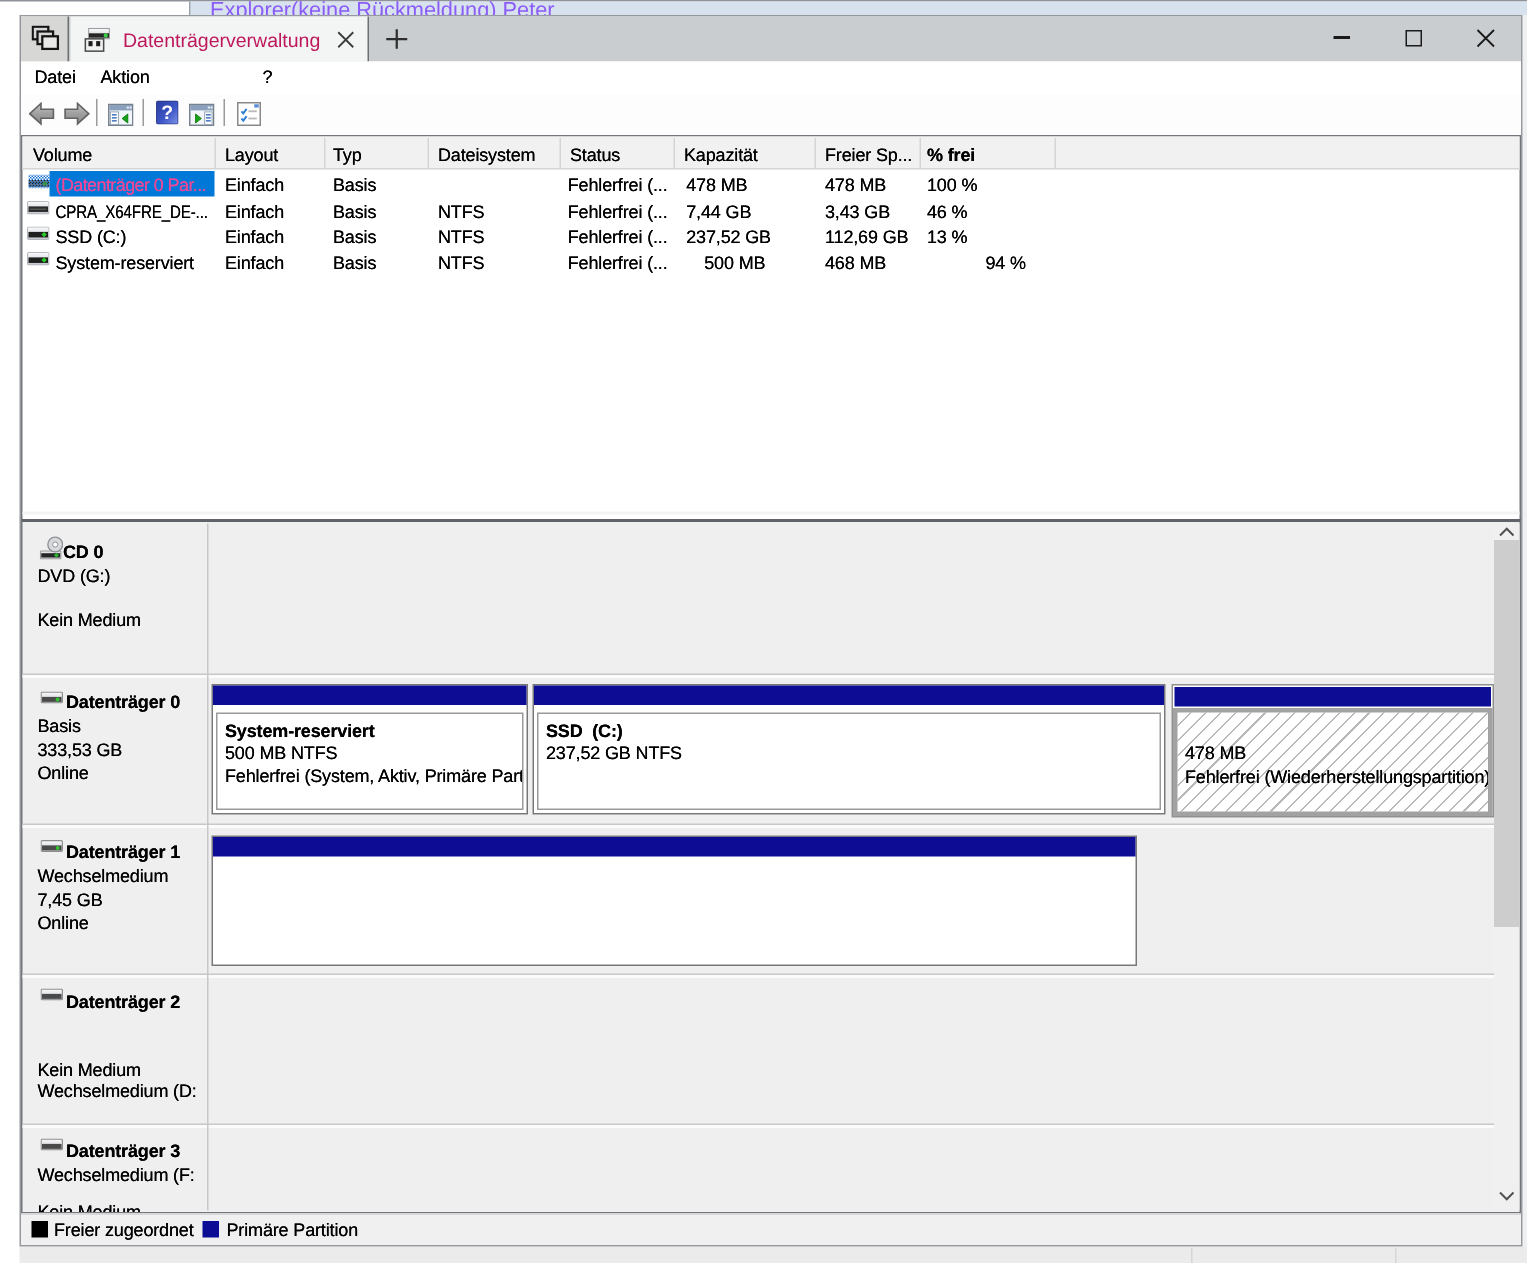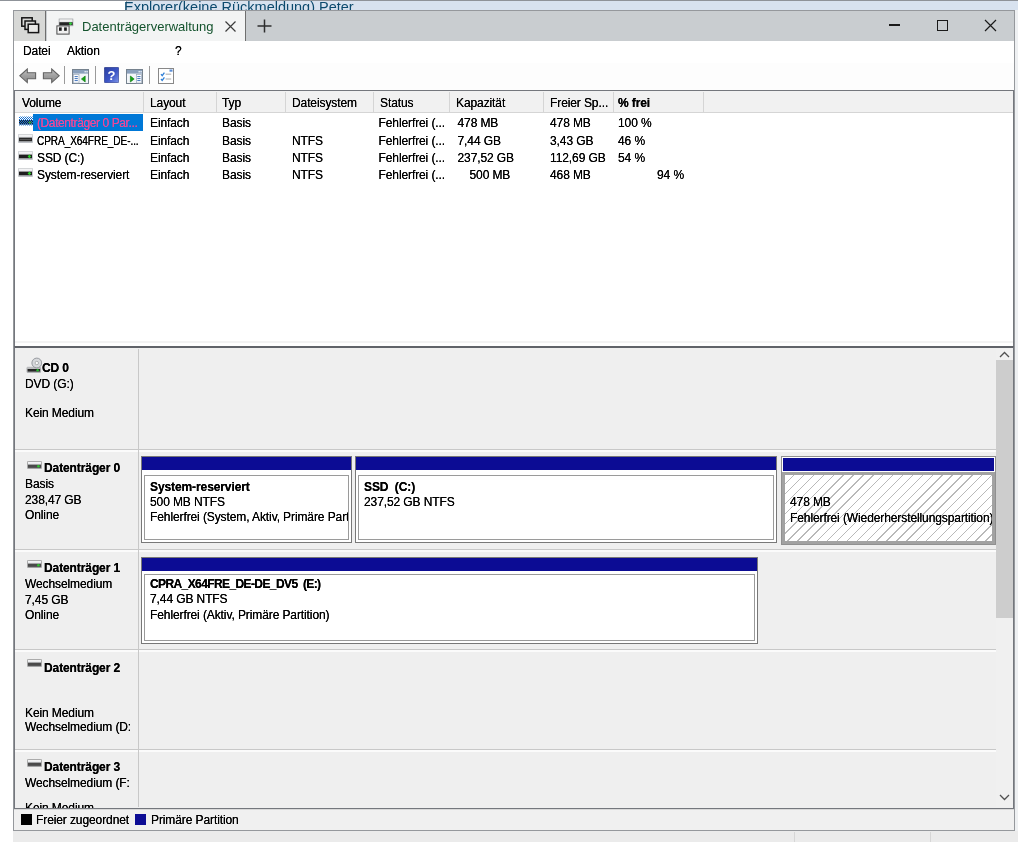--- a/index.html
+++ b/index.html
@@ -7,21 +7,21 @@
   font-family:"Liberation Sans", sans-serif; color:#000; }
 .abs { position:absolute; }
 .t12 { font-size:12px; letter-spacing:-0.1px; white-space:pre; text-shadow:0 0 0.3px currentColor; }
 </style>
 </head>
 <body>
 
 <div class="abs" style="left:0;top:0;width:1018px;height:1px;background:#8f9399;"></div>
 <div class="abs" style="left:127px;top:1px;width:891px;height:9px;background:#d8e2ef;"></div>
 <div class="abs" style="left:126px;top:1px;width:1px;height:9px;background:#9aa0a8;"></div>
-<div class="abs" style="left:124px;top:0px;width:860px;height:10px;overflow:hidden;font-size:14.5px;line-height:14px;color:#0c4a6e;">Explorer(keine Rückmeldung) Peter</div>
+<div class="abs" style="left:140px;top:0px;width:860px;height:10px;overflow:hidden;font-size:14.5px;line-height:14px;color:#8b5cf6;">Explorer(keine Rückmeldung) Peter</div>
 <div class="abs" style="left:1015px;top:10px;width:3px;height:832px;background:#eef0f2;"></div>
 <div class="abs" style="left:13px;top:831px;width:1005px;height:11px;background:#ebebeb;"></div>
 <div class="abs" style="left:794px;top:832px;width:1px;height:10px;background:#d6d6d6;"></div>
 <div class="abs" style="left:930px;top:832px;width:1px;height:10px;background:#d6d6d6;"></div>
 
 <div class="abs" style="left:13px;top:10px;width:1002px;height:821px;border:1px solid #95989c;background:#fff;"></div>
 
 <div class="abs" style="left:14px;top:11px;width:1000px;height:30px;background:#c9cdd0;"></div>
 <div class="abs" style="left:14px;top:11px;width:32px;height:30px;background:#d7d8d6;border-right:1px solid #6e6e6e;"></div>
 <svg class="abs" style="left:21px;top:17px;" width="19" height="17" viewBox="0 0 19 17">
@@ -38,21 +38,21 @@
         <stop offset="1" stop-color="#c4c7ca"></stop>
       </linearGradient>
     </defs>
   <rect x="3.1" y="1" width="13.8" height="6.8" fill="url(#usbtop)" stroke="#9a9da0" stroke-width="0.7"></rect>
   <rect x="3.3" y="4.2" width="13.4" height="2.9" fill="#262626"></rect>
   <circle cx="14.5" cy="5.6" r="1.4" fill="#35d13f"></circle>
   <rect x="0.9" y="7.9" width="12.2" height="8.2" fill="#f0f0f0" stroke="#4a4a4a" stroke-width="1"></rect>
   <rect x="3" y="9.4" width="2.7" height="3.4" fill="#1c1c1c"></rect>
   <rect x="8.1" y="9.4" width="2.7" height="3.4" fill="#1c1c1c"></rect>
 </svg>
-<div class="abs" style="left:82px;top:19px;font-size:13px;color:#14532d;">Datenträgerverwaltung</div>
+<div class="abs" style="left:82px;top:19px;font-size:13px;color:#be185d;">Datenträgerverwaltung</div>
 <svg class="abs" style="left:224px;top:20px;" width="13" height="13" viewBox="0 0 13 13">
   <path d="M1.5 1.5 L11.5 11.5 M11.5 1.5 L1.5 11.5" stroke="#3c3c3c" stroke-width="1.2"></path>
 </svg>
 <svg class="abs" style="left:257px;top:19px;" width="15" height="14" viewBox="0 0 15 14">
   <path d="M7.5 0.5 L7.5 13.5 M0.5 7 L14.5 7" stroke="#2e2e2e" stroke-width="1.5"></path>
 </svg>
 
 <div class="abs" style="left:889px;top:24px;width:11px;height:1.6px;background:#1a1a1a;"></div>
 <div class="abs" style="left:937px;top:20px;width:11px;height:11px;border:1.4px solid #1a1a1a;"></div>
 <svg class="abs" style="left:984px;top:19px;" width="13" height="13" viewBox="0 0 13 13">
@@ -194,21 +194,21 @@
   <rect x="1" y="3.6" width="13" height="3.7" fill="#1f1f1f"></rect>
   <path d="M11.4 3.6 L13.2 5.4 L11.4 7.2 L9.6 5.4 Z" fill="#27cd27"></path>
 </svg>
 <div class="abs t12" style="left:37px;top:150.5px;">SSD (C:)</div>
 <div class="abs t12" style="left:150px;top:150.5px;">Einfach</div>
 <div class="abs t12" style="left:222px;top:150.5px;">Basis</div>
 <div class="abs t12" style="left:292px;top:150.5px;">NTFS</div>
 <div class="abs t12" style="left:378.5px;top:150.5px;">Fehlerfrei (...</div>
 <div class="abs t12" style="left:457.5px;top:150.5px;">237,52 GB</div>
 <div class="abs t12" style="left:550px;top:150.5px;">112,69 GB</div>
-<div class="abs t12" style="left:618px;top:150.5px;">54 %</div>
+<div class="abs t12" style="left:618px;top:150.5px;">13 %</div>
 
 <svg class="abs" style="left:18px;top:168px;" width="15" height="9" viewBox="0 0 15 9">
   <rect x="0.3" y="0.3" width="14.4" height="8.4" rx="1" fill="url(#dtop)" stroke="#a8acb2" stroke-width="0.6"></rect>
   <rect x="1" y="3.6" width="13" height="3.7" fill="#1f1f1f"></rect>
   <path d="M11.4 3.6 L13.2 5.4 L11.4 7.2 L9.6 5.4 Z" fill="#27cd27"></path>
 </svg>
 <div class="abs t12" style="left:37px;top:167.5px;">System-reserviert</div>
 <div class="abs t12" style="left:150px;top:167.5px;">Einfach</div>
 <div class="abs t12" style="left:222px;top:167.5px;">Basis</div>
 <div class="abs t12" style="left:292px;top:167.5px;">NTFS</div>
@@ -241,21 +241,21 @@
 <div class="abs t12" style="left:25px;top:377px;">DVD (G:)</div>
 <div class="abs t12" style="left:25px;top:406px;">Kein Medium</div>
 
 <svg class="abs" style="left:27px;top:461px;" width="15" height="8" viewBox="0 0 15 8">
     <rect x="0.4" y="0.4" width="14.2" height="7.2" rx="0.8" fill="url(#dtop)" stroke="#8d8d8d" stroke-width="0.8"></rect>
     <rect x="1" y="3.6" width="13" height="3.3" fill="#4a4a4a"></rect>
     <circle cx="11.4" cy="5.3" r="1.3" fill="#2ec52e"></circle>
   </svg>
 <div class="abs t12" style="left:44px;top:461px;font-weight:bold;">Datenträger 0</div>
 <div class="abs t12" style="left:25px;top:477px;">Basis</div>
-<div class="abs t12" style="left:25px;top:492.5px;">238,47 GB</div>
+<div class="abs t12" style="left:25px;top:492.5px;">333,53 GB</div>
 <div class="abs t12" style="left:25px;top:508px;">Online</div>
 
 <div class="abs" style="left:141px;top:456px;width:211px;height:87px;border:1px solid #787878;background:#fff;">
   <div style="position:absolute;left:0;top:0;width:100%;height:13px;background:#0c0c94;"></div>
   <div style="position:absolute;left:2px;top:17.5px;right:2px;bottom:2px;border:1px solid #9a9a9a;overflow:hidden;">
     <div class="t12" style="position:absolute;left:5px;top:4.5px;font-weight:bold;">System-reserviert</div>
     <div class="t12" style="position:absolute;left:5px;top:19px;">500 MB NTFS</div>
     <div class="t12" style="position:absolute;left:5px;top:34.5px;">Fehlerfrei (System, Aktiv, Primäre Partition)</div>
   </div>
 </div>
@@ -279,25 +279,20 @@
     <rect x="0.4" y="0.4" width="14.2" height="7.2" rx="0.8" fill="url(#dtop)" stroke="#8d8d8d" stroke-width="0.8"></rect>
     <rect x="1" y="3.6" width="13" height="3.3" fill="#4a4a4a"></rect>
     <circle cx="11.4" cy="5.3" r="1.3" fill="#2ec52e"></circle>
   </svg>
 <div class="abs t12" style="left:44px;top:561px;font-weight:bold;">Datenträger 1</div>
 <div class="abs t12" style="left:25px;top:577px;">Wechselmedium</div>
 <div class="abs t12" style="left:25px;top:592.5px;">7,45 GB</div>
 <div class="abs t12" style="left:25px;top:608px;">Online</div>
 <div class="abs" style="left:141px;top:557px;width:617px;height:87px;border:1px solid #787878;background:#fff;">
   <div style="position:absolute;left:0;top:0;width:100%;height:13px;background:#0c0c94;"></div>
-  <div style="position:absolute;left:2px;top:16px;right:2px;bottom:2px;border:1px solid #9a9a9a;overflow:hidden;">
-    <div class="t12" style="position:absolute;left:5px;top:2px;font-weight:bold;letter-spacing:-0.6px;">CPRA_X64FRE_DE-DE_DV5  (E:)</div>
-    <div class="t12" style="position:absolute;left:5px;top:16.5px;">7,44 GB NTFS</div>
-    <div class="t12" style="position:absolute;left:5px;top:32.5px;">Fehlerfrei (Aktiv, Primäre Partition)</div>
-  </div>
 </div>
 
 <svg class="abs" style="left:27px;top:659px;" width="15" height="8" viewBox="0 0 15 8">
     <rect x="0.4" y="0.4" width="14.2" height="7.2" rx="0.8" fill="url(#dtop)" stroke="#8d8d8d" stroke-width="0.8"></rect>
     <rect x="1" y="3.6" width="13" height="3.3" fill="#4a4a4a"></rect>
   </svg>
 <div class="abs t12" style="left:44px;top:661px;font-weight:bold;">Datenträger 2</div>
 <div class="abs t12" style="left:25px;top:675.5px;margin-top:44px;">Wechselmedium (D:</div>
 <div class="abs t12" style="left:25px;top:705.5px;">Kein Medium</div>
 

